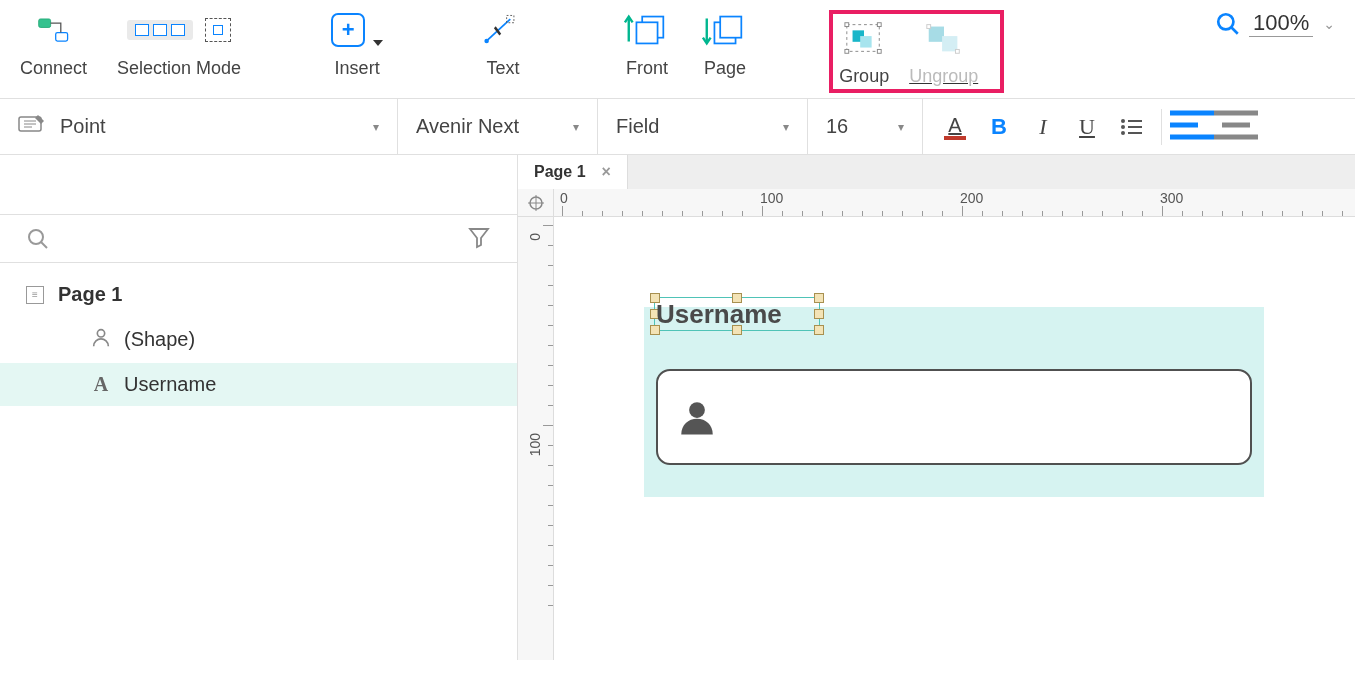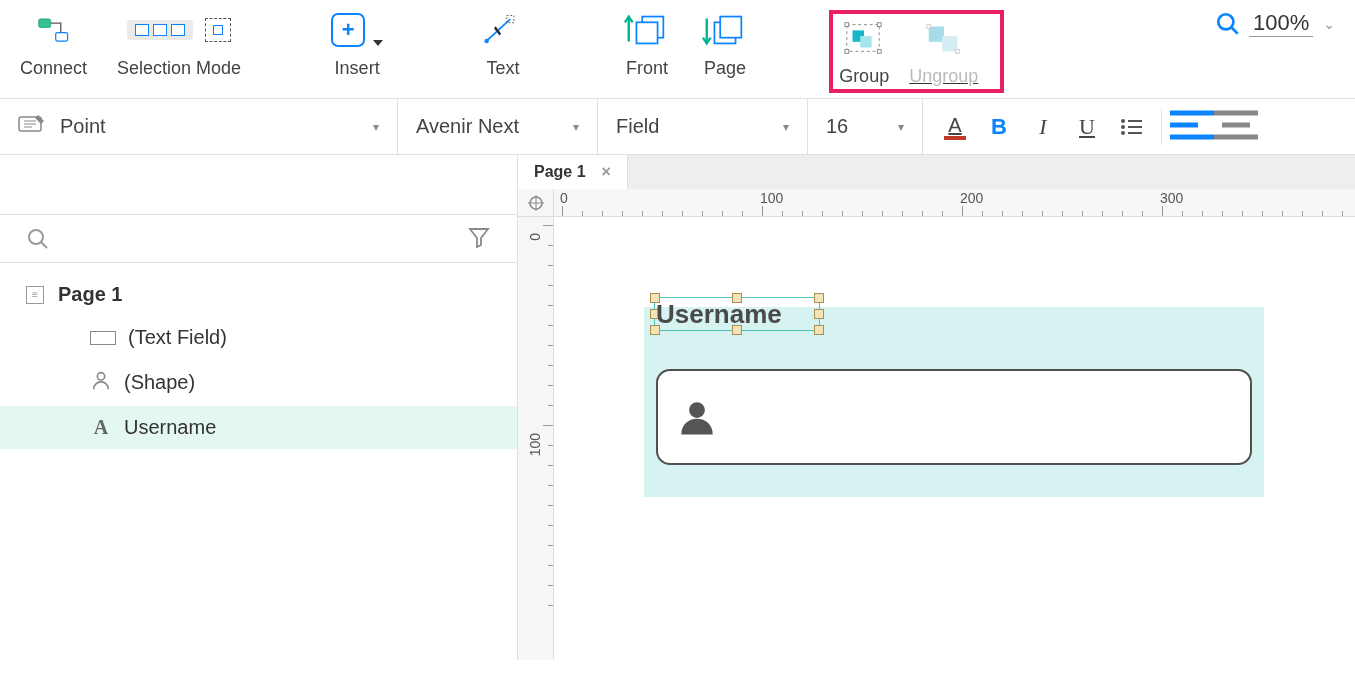--- a/index.html
+++ b/index.html
@@ -315,24 +315,20 @@
         <svg width="24" height="24" viewBox="0 0 24 24">
           <path d="M3 4 H21 L14 13 V20 L10 22 V13 Z" fill="none" stroke="#888" stroke-width="1.8"></path>
         </svg>
       </span>
     </div>
 
     <div class="tree">
       <div class="tree-row tree-indent-1">
         <span class="page-ic">≡</span>
         <span style="font-weight:700;">Page 1</span>
-      </div>
-      <div class="tree-row tree-indent-2">
-        <span class="textfield-ic"></span>
-        <span>(Text Field)</span>
       </div>
       <div class="tree-row tree-indent-2">
         <span class="shape-ic">
           <svg viewBox="0 0 24 24">
               <circle cx="12" cy="8" r="4" fill="none" stroke="#888" stroke-width="1.8"></circle>
               <path d="M4 22c0-5 4-8 8-8s8 3 8 8" fill="none" stroke="#888" stroke-width="1.8"></path>
             </svg>
         </span>
         <span>(Shape)</span>
       </div>

